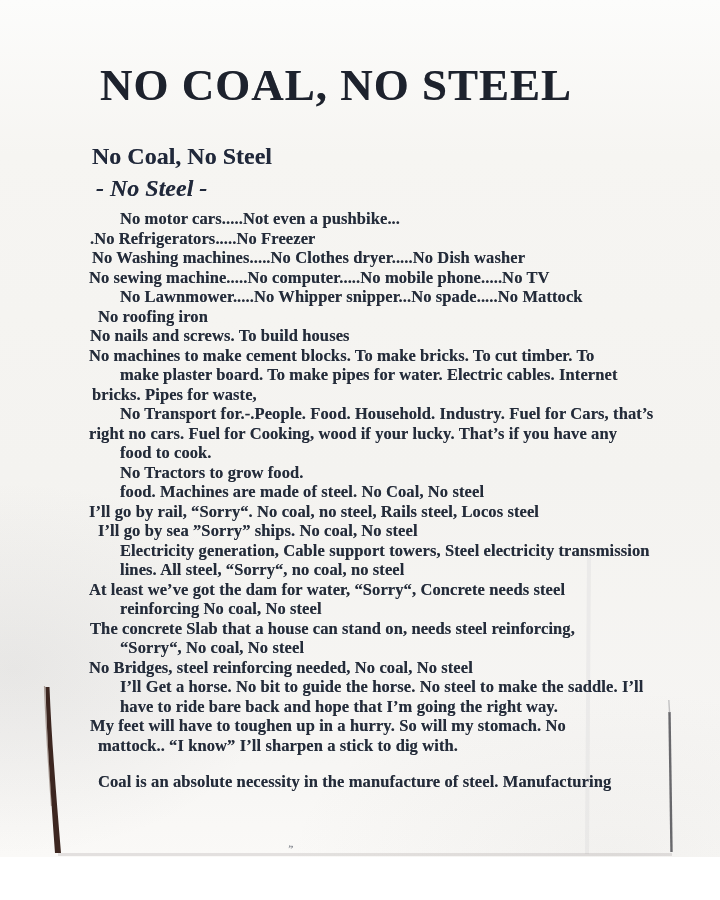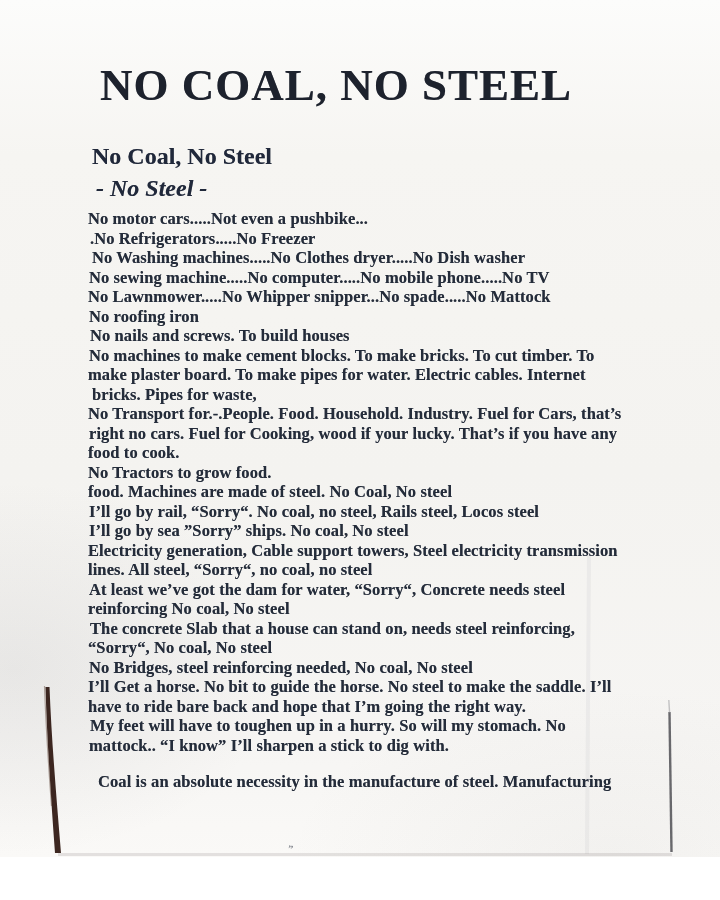--- a/index.html
+++ b/index.html
@@ -35,26 +35,27 @@
   .sub2{
     font-size:24px;font-weight:bold;margin:7px 0 0 8px;line-height:1.05;
     color:#20283a;white-space:nowrap;text-shadow:0 0 0.4px rgba(32,40,58,0.5);font-style:italic;
   }
   .docbody{margin-top:8px;width:600px;}
   .ln{
     font-size:16.5px;font-weight:bold;line-height:19.5px;
     letter-spacing:0.1px;white-space:nowrap;
     color:#242c3a;
     text-shadow:0 0 0.4px rgba(36,44,58,0.55);
+    margin-left:32px;
   }
   
   .docbody .ln:nth-child(5n+2){margin-left:2px;}
   .docbody .ln:nth-child(7n+3){margin-left:4px;}
   .docbody .ln:nth-child(4n){margin-left:1px;}
-  .docbody .ln:nth-child(11n+6){margin-left:1px;}
+  .docbody .ln:nth-child(11n+6){margin-left:10px;}
   .closing{
     font-size:16.5px;font-weight:bold;line-height:19.5px;letter-spacing:0.1px;
     margin-top:17px;margin-left:10px;white-space:nowrap;color:#242c3a;
     text-shadow:0 0 0.4px rgba(36,44,58,0.55);
   }
   .stray{
     position:absolute;left:288px;top:843px;font-size:11px;color:#5a5f6a;
     transform:rotate(8deg);
   }
   .edges{position:absolute;top:0;left:0;pointer-events:none;}

